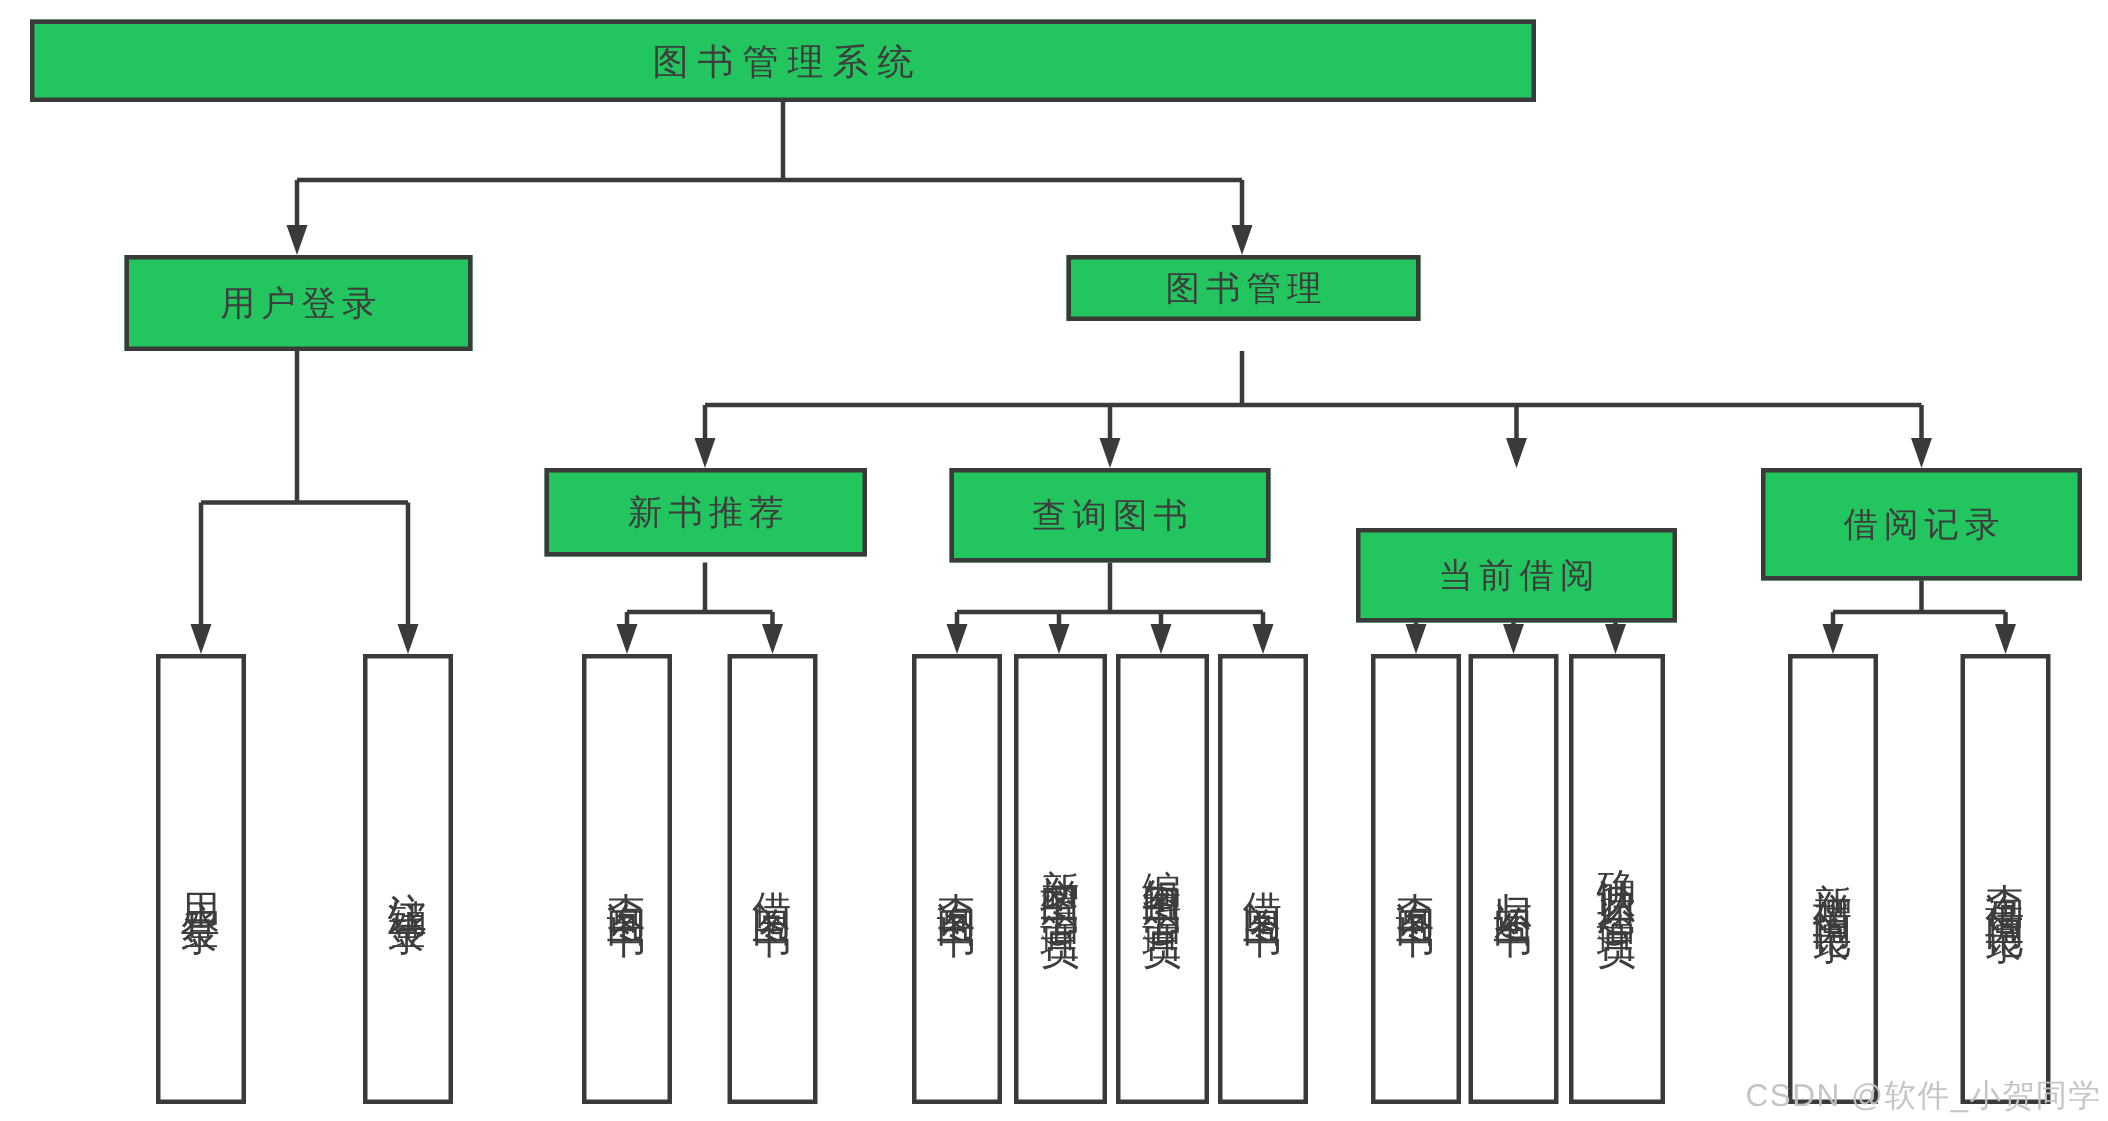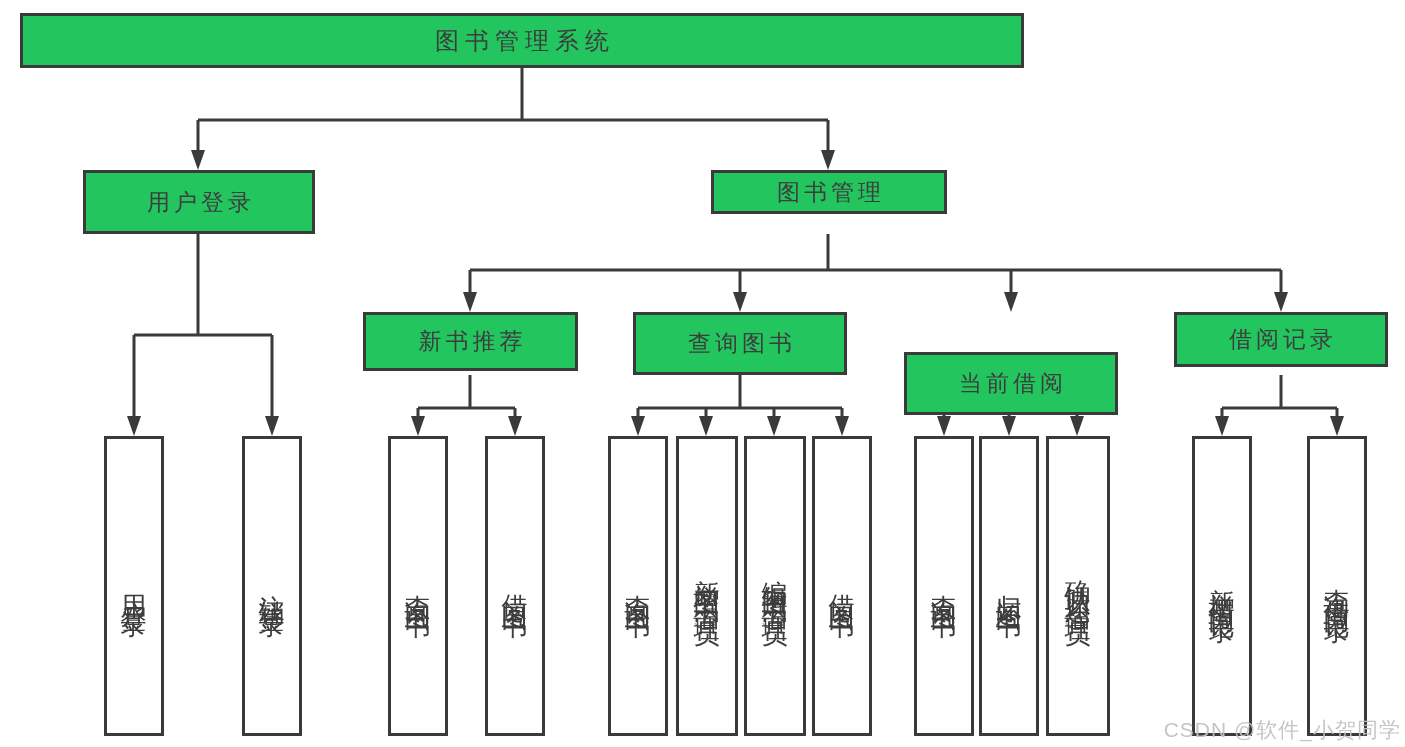--- a/index.html
+++ b/index.html
@@ -103,21 +103,21 @@
 </svg>
 
 <div class="node root" style="left:20px;top:13px;width:1004px;height:55px;">图书管理系统</div>
 
 <div class="node" style="left:83px;top:170px;width:232px;height:64px;">用户登录</div>
 <div class="node" style="left:711px;top:170px;width:236px;height:44px;">图书管理</div>
 
 <div class="node" style="left:363px;top:312px;width:215px;height:59px;">新书推荐</div>
 <div class="node" style="left:633px;top:312px;width:214px;height:63px;">查询图书</div>
 <div class="node" style="left:904px;top:312px;width:214px;height:63px;margin-top:40px;">当前借阅</div>
-<div class="node" style="left:1174px;top:312px;width:214px;height:55px;">借阅记录</div>
+<div class="node" style="left:1174px;top:312px;width:214px;height:75px;">借阅记录</div>
 
 <div class="leaf" style="left:104px;">
   <span>用户登录</span>
 </div>
 <div class="leaf" style="left:242px;">
   <span>注销登录</span>
 </div>
 
 <div class="leaf" style="left:388px;">
   <span>查询图书</span>

